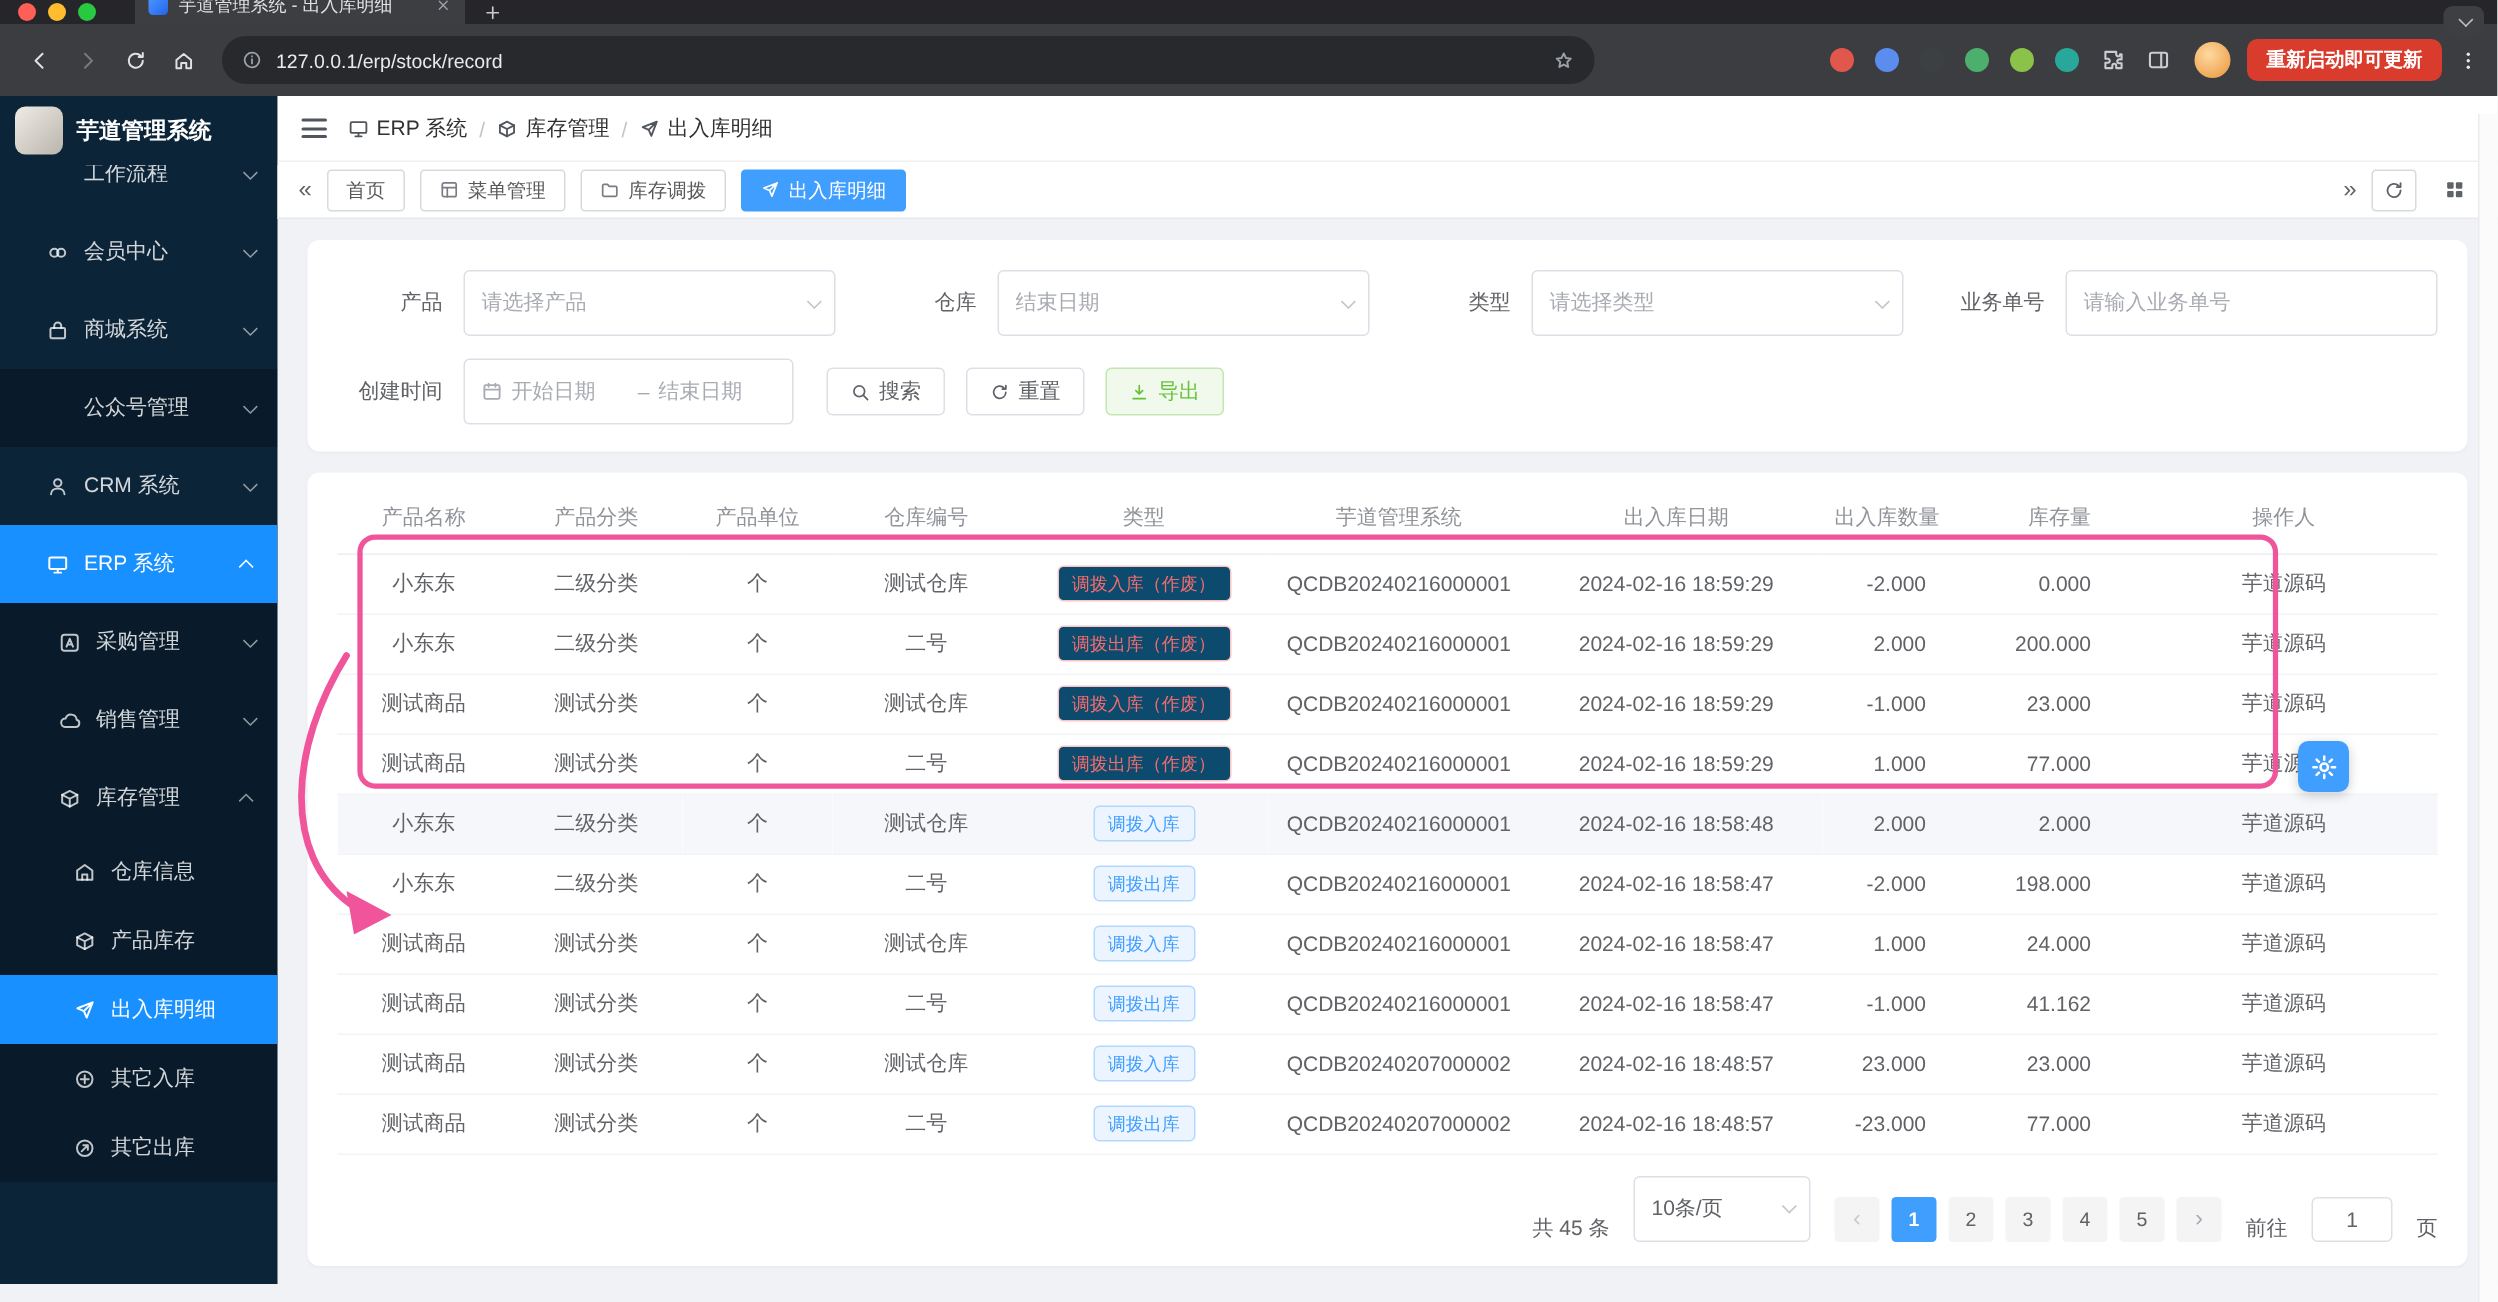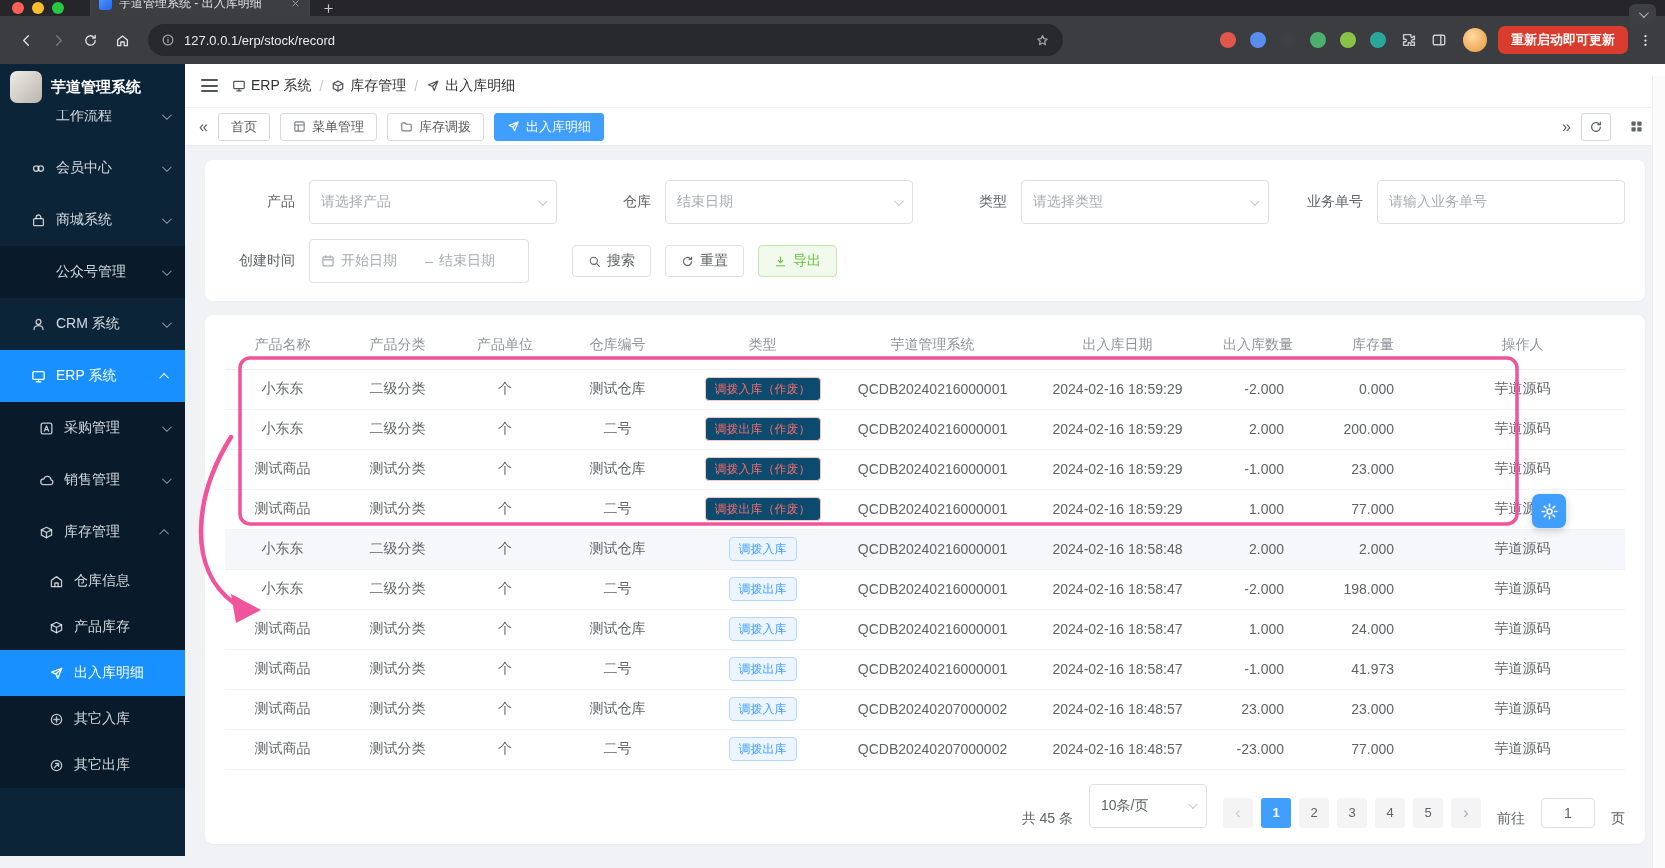--- a/index.html
+++ b/index.html
@@ -93,21 +93,21 @@
   .f-row.first .field{flex:1}
   .ph{color:#a8abb2;white-space:nowrap;overflow:hidden}
   .field .ph{flex:1}
   .field .caret{color:#c0c4cc}
   .daterange{width:220px}
   .daterange .cal{color:#a8abb2;font-size:14px}
   .daterange .ph{flex:1;text-align:left}
   .dsep{color:#a8abb2}
   .btn{height:32px;border:1px solid #dcdfe6;border-radius:4px;background:#fff;color:#606266;font-size:14px;font-family:inherit;display:flex;align-items:center;gap:6px;padding:0 15px;cursor:pointer;white-space:nowrap}
   .btn .i{font-size:13px}
-  .btn.search{margin-left:43px}
+  .btn.search{margin-left:22px}
   .btn + .btn{margin-left:14px}
   .btn.success{color:#67c23a;background:#f0f9eb;border-color:#c2e7b0}
 
   .table-card{padding:6px 20px 16px}
   table{width:100%;border-collapse:collapse;table-layout:fixed}
   thead th{height:48px;color:#909399;font-weight:500;font-size:14px;border-bottom:1px solid #ebeef5;text-align:center;padding:0 8px;white-space:nowrap}
   tbody td{height:40px;color:#606266;font-size:14px;text-align:center;border-bottom:1px solid #f2f3f5;padding:0 8px;white-space:nowrap;overflow:hidden}
   tbody tr.hovered{background:#f5f7fa}
   th.num,td.num{text-align:right;padding-right:26px}
   .badge{display:inline-block;height:24px;line-height:22px;padding:0 9px;border-radius:4px;font-size:12px;border:1px solid;white-space:nowrap}
@@ -638,21 +638,21 @@
               </tr>
               <tr>
                 <td>测试商品</td>
                 <td>测试分类</td>
                 <td>个</td>
                 <td>二号</td>
                 <td><span class="badge primary">调拨出库</span></td>
                 <td>QCDB20240216000001</td>
                 <td>2024-02-16 18:58:47</td>
                 <td class="num">-1.000</td>
-                <td class="num">41.973</td>
+                <td class="num">41.162</td>
                 <td>芋道源码</td>
               </tr>
               <tr>
                 <td>测试商品</td>
                 <td>测试分类</td>
                 <td>个</td>
                 <td>测试仓库</td>
                 <td><span class="badge primary">调拨入库</span></td>
                 <td>QCDB20240207000002</td>
                 <td>2024-02-16 18:48:57</td>

